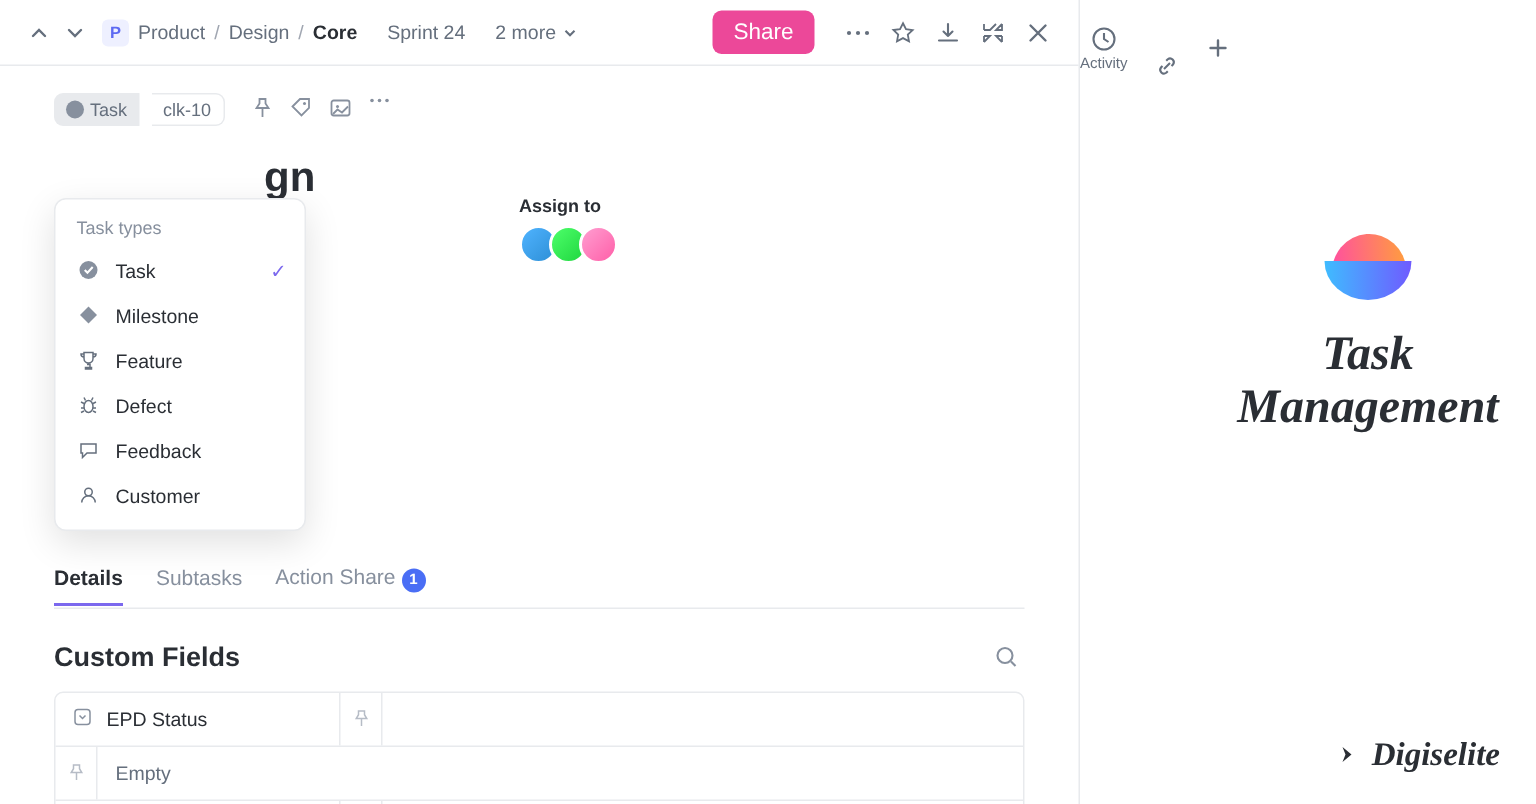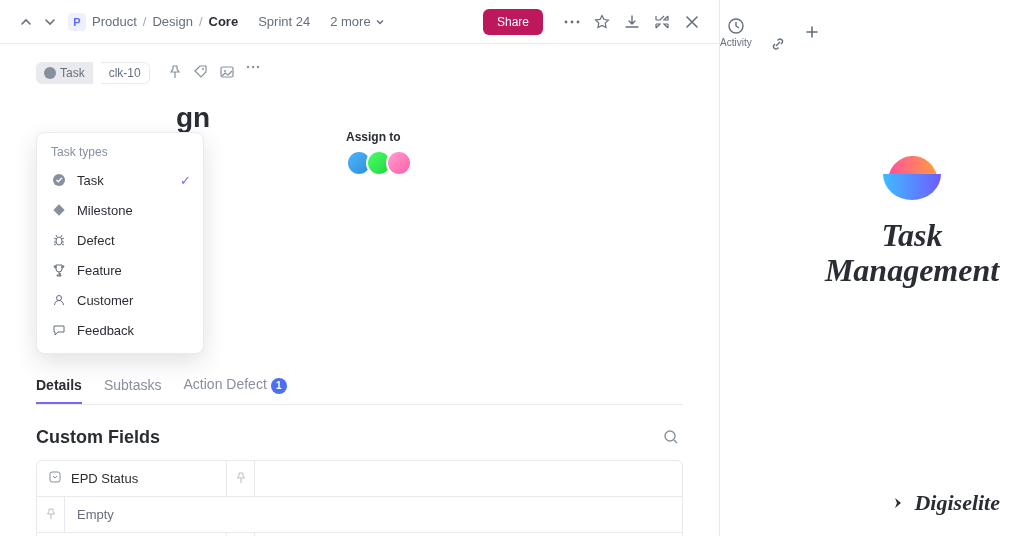--- a/index.html
+++ b/index.html
@@ -11,21 +11,21 @@
   
   .topbar { height: 44px; border-bottom: 1px solid #e8eaed; display: flex; align-items: center; padding: 0 18px; gap: 10px; }
   .nav-arrows { display: flex; gap: 8px; }
   .nav-arrow { width: 16px; height: 16px; display: flex; align-items: center; justify-content: center; color: #656f7d; cursor: pointer; }
   .breadcrumb { display: flex; align-items: center; gap: 6px; font-size: 13px; color: #656f7d; }
   .bc-badge { background: #eef0ff; color: #5d6af2; border-radius: 4px; width: 18px; height: 18px; font-size: 11px; display: inline-flex; align-items: center; justify-content: center; font-weight: 600; }
   .bc-sep { color: #a0a6b1; }
   .bc-strong { color: #2a2e34; font-weight: 600; }
   .bc-more { color: #656f7d; display: inline-flex; align-items: center; gap: 4px; }
   .topbar-spacer { flex: 1; }
-  .share-btn { background: #be185d; color: #fff; border: none; border-radius: 6px; padding: 6px 14px; font-size: 12px; font-weight: 500; cursor: pointer; }
+  .share-btn { background: #ec4899; color: #fff; border: none; border-radius: 6px; padding: 6px 14px; font-size: 15px; font-weight: 500; cursor: pointer; }
   .top-icons { display: flex; align-items: center; gap: 12px; margin-left: 10px; }
   .top-icon { width: 18px; height: 18px; color: #656f7d; cursor: pointer; display: flex; align-items: center; justify-content: center; }
   
   .content { flex: 1; padding: 18px 36px 10px 36px; overflow: hidden; position: relative; }
   .chips-row { display: flex; align-items: center; gap: 8px; }
   .task-chip { background: #e8eaed; color: #656f7d; border-radius: 6px 0 0 6px; padding: 4px 8px; font-size: 12px; display: inline-flex; align-items: center; gap: 4px; }
   .task-chip .dot { width: 12px; height: 12px; border-radius: 50%; background: #87909e; display: inline-block; }
   .id-chip { border: 1px solid #e8eaed; border-left: none; border-radius: 0 6px 6px 0; padding: 3px 8px; font-size: 12px; color: #656f7d; }
   .chip-icons { display: flex; align-items: center; gap: 10px; margin-left: 10px; color: #87909e; }
   .chip-icon { width: 16px; height: 16px; cursor: pointer; }
@@ -215,66 +215,66 @@
           <span class="dd-icon">
               <svg width="14" height="14" viewBox="0 0 14 14">
                 <rect x="3" y="3" width="8" height="8" transform="rotate(45 7 7)" fill="#87909e"></rect>
               </svg>
             </span>
           <span>Milestone</span>
         </div>
         <div class="dd-item">
           <span class="dd-icon">
               <svg width="14" height="14" viewBox="0 0 14 14">
+                <path d="M4 2h6v4a3 3 0 01-6 0V2zM2 3h2v2a2 2 0 01-2-2zm10 0h-2v2a2 2 0 002-2zM6 10h2v2H5v1h4v-1H8v-2" stroke="currentColor" stroke-width="1" fill="none"></path>
+              </svg>
+            </span>
+          <span>Feature</span>
+        </div>
+        <div class="dd-item">
+          <span class="dd-icon">
+              <svg width="14" height="14" viewBox="0 0 14 14">
                 <ellipse cx="7" cy="8" rx="3" ry="4" stroke="currentColor" fill="none"></ellipse>
                 <path d="M4 6l-2-1M10 6l2-1M4 9H2M10 9h2M4 11l-2 1M10 11l2 1M5 4l-1-2M9 4l1-2" stroke="currentColor"></path>
               </svg>
             </span>
           <span>Defect</span>
         </div>
         <div class="dd-item">
           <span class="dd-icon">
               <svg width="14" height="14" viewBox="0 0 14 14">
-                <path d="M4 2h6v4a3 3 0 01-6 0V2zM2 3h2v2a2 2 0 01-2-2zm10 0h-2v2a2 2 0 002-2zM6 10h2v2H5v1h4v-1H8v-2" stroke="currentColor" stroke-width="1" fill="none"></path>
-              </svg>
-            </span>
-          <span>Feature</span>
+                <path d="M2 3h10v6H6l-3 3V9H2V3z" stroke="currentColor" fill="none"></path>
+              </svg>
+            </span>
+          <span>Feedback</span>
         </div>
         <div class="dd-item">
           <span class="dd-icon">
               <svg width="14" height="14" viewBox="0 0 14 14">
                 <circle cx="7" cy="5" r="2.5" stroke="currentColor" fill="none"></circle>
                 <path d="M2.5 12a4.5 4.5 0 019 0" stroke="currentColor" fill="none"></path>
               </svg>
             </span>
           <span>Customer</span>
-        </div>
-        <div class="dd-item">
-          <span class="dd-icon">
-              <svg width="14" height="14" viewBox="0 0 14 14">
-                <path d="M2 3h10v6H6l-3 3V9H2V3z" stroke="currentColor" fill="none"></path>
-              </svg>
-            </span>
-          <span>Feedback</span>
         </div>
       </div>
 
       <div class="ai-tools">
         <span class="ai-icon">
             <svg width="16" height="16" viewBox="0 0 16 16">
               <path d="M3 3l2 4 4 2-4 2-2 4-2-4-4-2 4-2 2-4z" transform="translate(3,0) scale(0.8)" stroke="#7b68ee" stroke-width="1.2" fill="none"></path>
             </svg>
           </span>
         <span>Use AI Tools</span>
       </div>
 
       <div class="tabs">
         <div class="tab active"><span>Details</span></div>
         <div class="tab"><span>Subtasks</span></div>
-        <div class="tab"><span>Action Defect</span><span class="badge">1</span></div>
+        <div class="tab"><span>Action Share</span><span class="badge">1</span></div>
       </div>
 
       <div class="section-head">
         <div class="section-title">Custom Fields</div>
         <span class="section-search">
             <svg width="16" height="16" viewBox="0 0 16 16">
               <circle cx="7" cy="7" r="5" stroke="currentColor" stroke-width="1.4" fill="none"></circle>
               <path d="M11 11l3 3" stroke="currentColor" stroke-width="1.4"></path>
             </svg>
           </span>

